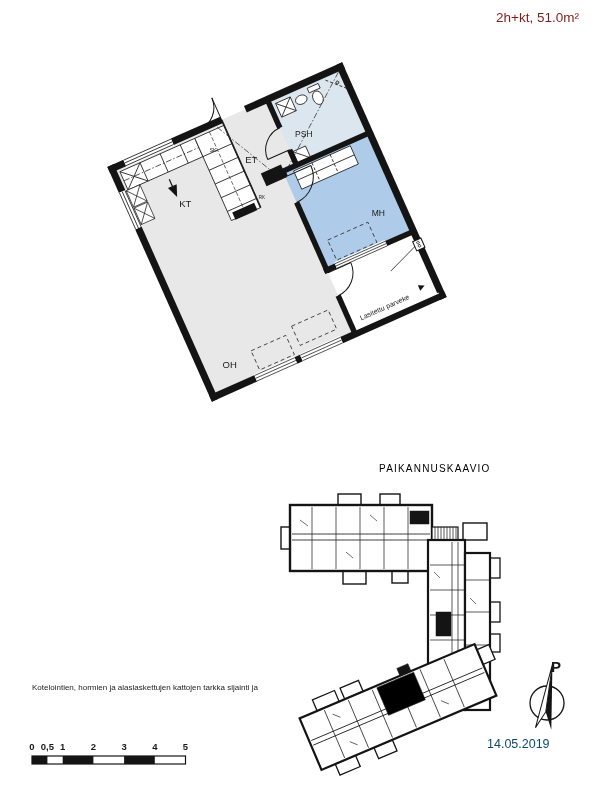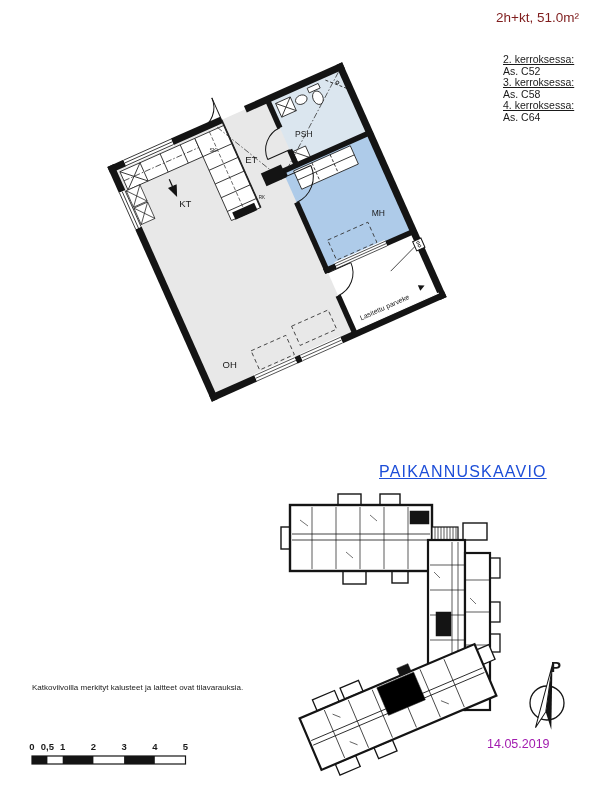--- a/index.html
+++ b/index.html
@@ -4,22 +4,22 @@
 <style>
   html,body{margin:0;padding:0;background:#fff;}
   .page{
     position:relative;width:603px;height:787px;background:#ffffff;overflow:hidden;
     font-family:"Liberation Sans", sans-serif;color:#1a1a1a;
   }
   .abs{position:absolute;}
   .area-label{left:496px;top:10px;font-size:13.5px;color:#7f1d1d;}
   .floor-list{left:503px;top:54px;font-size:10.5px;line-height:11.5px;}
   .floor-list .flabel{text-decoration:underline;}
-  .loc-title{left:379px;top:463px;font-size:16px;letter-spacing:1.2px;color:#1d4ed8;text-decoration:underline;}
-  .date{left:487px;top:737px;font-size:12.5px;color:#a21caf;}
+  .loc-title{left:379px;top:463px;font-size:10px;letter-spacing:1.2px;color:#000000;}
+  .date{left:487px;top:737px;font-size:12.5px;color:#0c4a6e;}
   .notes{left:32px;top:683px;font-size:8px;line-height:9.6px;color:#222;}
   svg text{font-family:"Liberation Sans", sans-serif;}
 </style>
 </head>
 <body>
 
 <div class="page">
 
   <svg class="abs" style="left:0;top:0" width="603" height="787" viewBox="0 0 603 787">
 
@@ -272,29 +272,21 @@
         <text x="93.4" y="750">2</text>
         <text x="124.1" y="750">3</text>
         <text x="154.8" y="750">4</text>
         <text x="185.5" y="750">5</text>
       </g>
     </g>
   </svg>
 
   <div class="abs area-label">2h+kt, 51.0m²</div>
 
-  <div class="abs floor-list">
-    <div class="flabel">2. kerroksessa:</div>
-    <div>As. C52</div>
-    <div class="flabel">3. kerroksessa:</div>
-    <div>As. C58</div>
-    <div class="flabel">4. kerroksessa:</div>
-    <div>As. C64</div>
-  </div>
 
   <div class="abs loc-title">PAIKANNUSKAAVIO</div>
 
   <div class="abs notes">
-    <div>Katkoviivoilla merkityt kalusteet ja laitteet ovat tilavarauksia.</div>
+    <div>Kotelointien, hormien ja alaslaskettujen kattojen tarkka sijainti ja</div>
   </div>
 
   <div class="abs date">14.05.2019</div>
 </div>
 
 </body></html>

